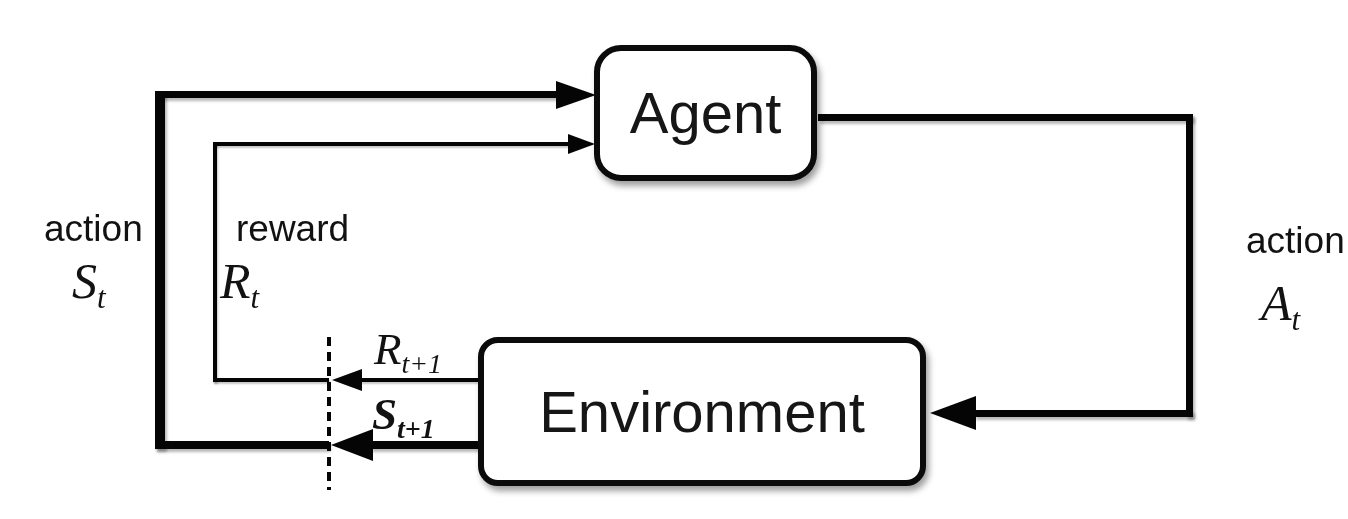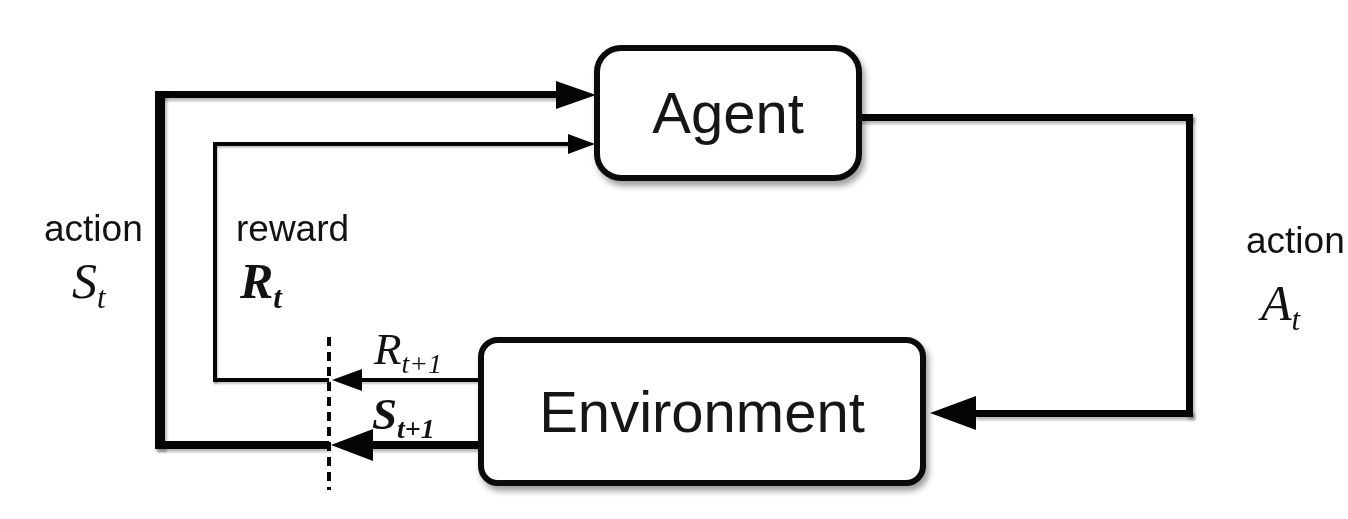--- a/index.html
+++ b/index.html
@@ -12,21 +12,21 @@
   }
   
   .node{
     position:absolute;
     background:#ffffff;
     border:6px solid #0b0b0b;
     display:flex;align-items:center;justify-content:center;
     box-shadow:3px 5px 6px rgba(0,0,0,0.38);
     box-sizing:border-box;
   }
-  #agent-box{left:594px;top:45px;width:268px;height:136px;border-radius:27px;}
+  #agent-box{left:594px;top:45px;width:223px;height:136px;border-radius:27px;}
   #env-box{left:478px;top:337px;width:448px;height:149px;border-radius:20px;}
   .node-label{
     font-size:58px;color:#161616;line-height:1;
     letter-spacing:0px;
   }
   
   .line{position:absolute;background:#050505;}
   .thick{box-shadow:2px 3px 3px rgba(0,0,0,0.28);}
   .thin{box-shadow:1px 2px 2px rgba(0,0,0,0.22);}
 
@@ -74,21 +74,21 @@
     position:absolute;font-family:"Liberation Serif",serif;font-style:italic;
     color:#121212;line-height:1;
   }
   .sym .sub{font-size:0.62em;vertical-align:-0.32em;}
   .sym-lg{font-size:50px;}
   .sym-md{font-size:45px;}
 
   #state-word{left:44px;top:210px;}
   #state-sym{left:72px;top:256px;}
   #reward-word{left:228px;top:210px;margin-left:8px;}
-  #reward-sym{left:240px;top:256px;font-weight:bold;}
+  #reward-sym{left:220px;top:256px;}
   #action-word{left:1208px;top:222px;margin-left:38px;}
   #action-sym{left:1261px;top:278px;}
   #r-next-sym{left:374px;top:327px;}
   #s-next-sym{left:372px;top:392px;font-weight:bold;}
 </style>
 </head>
 <body>
 
 <div id="canvas">
 

